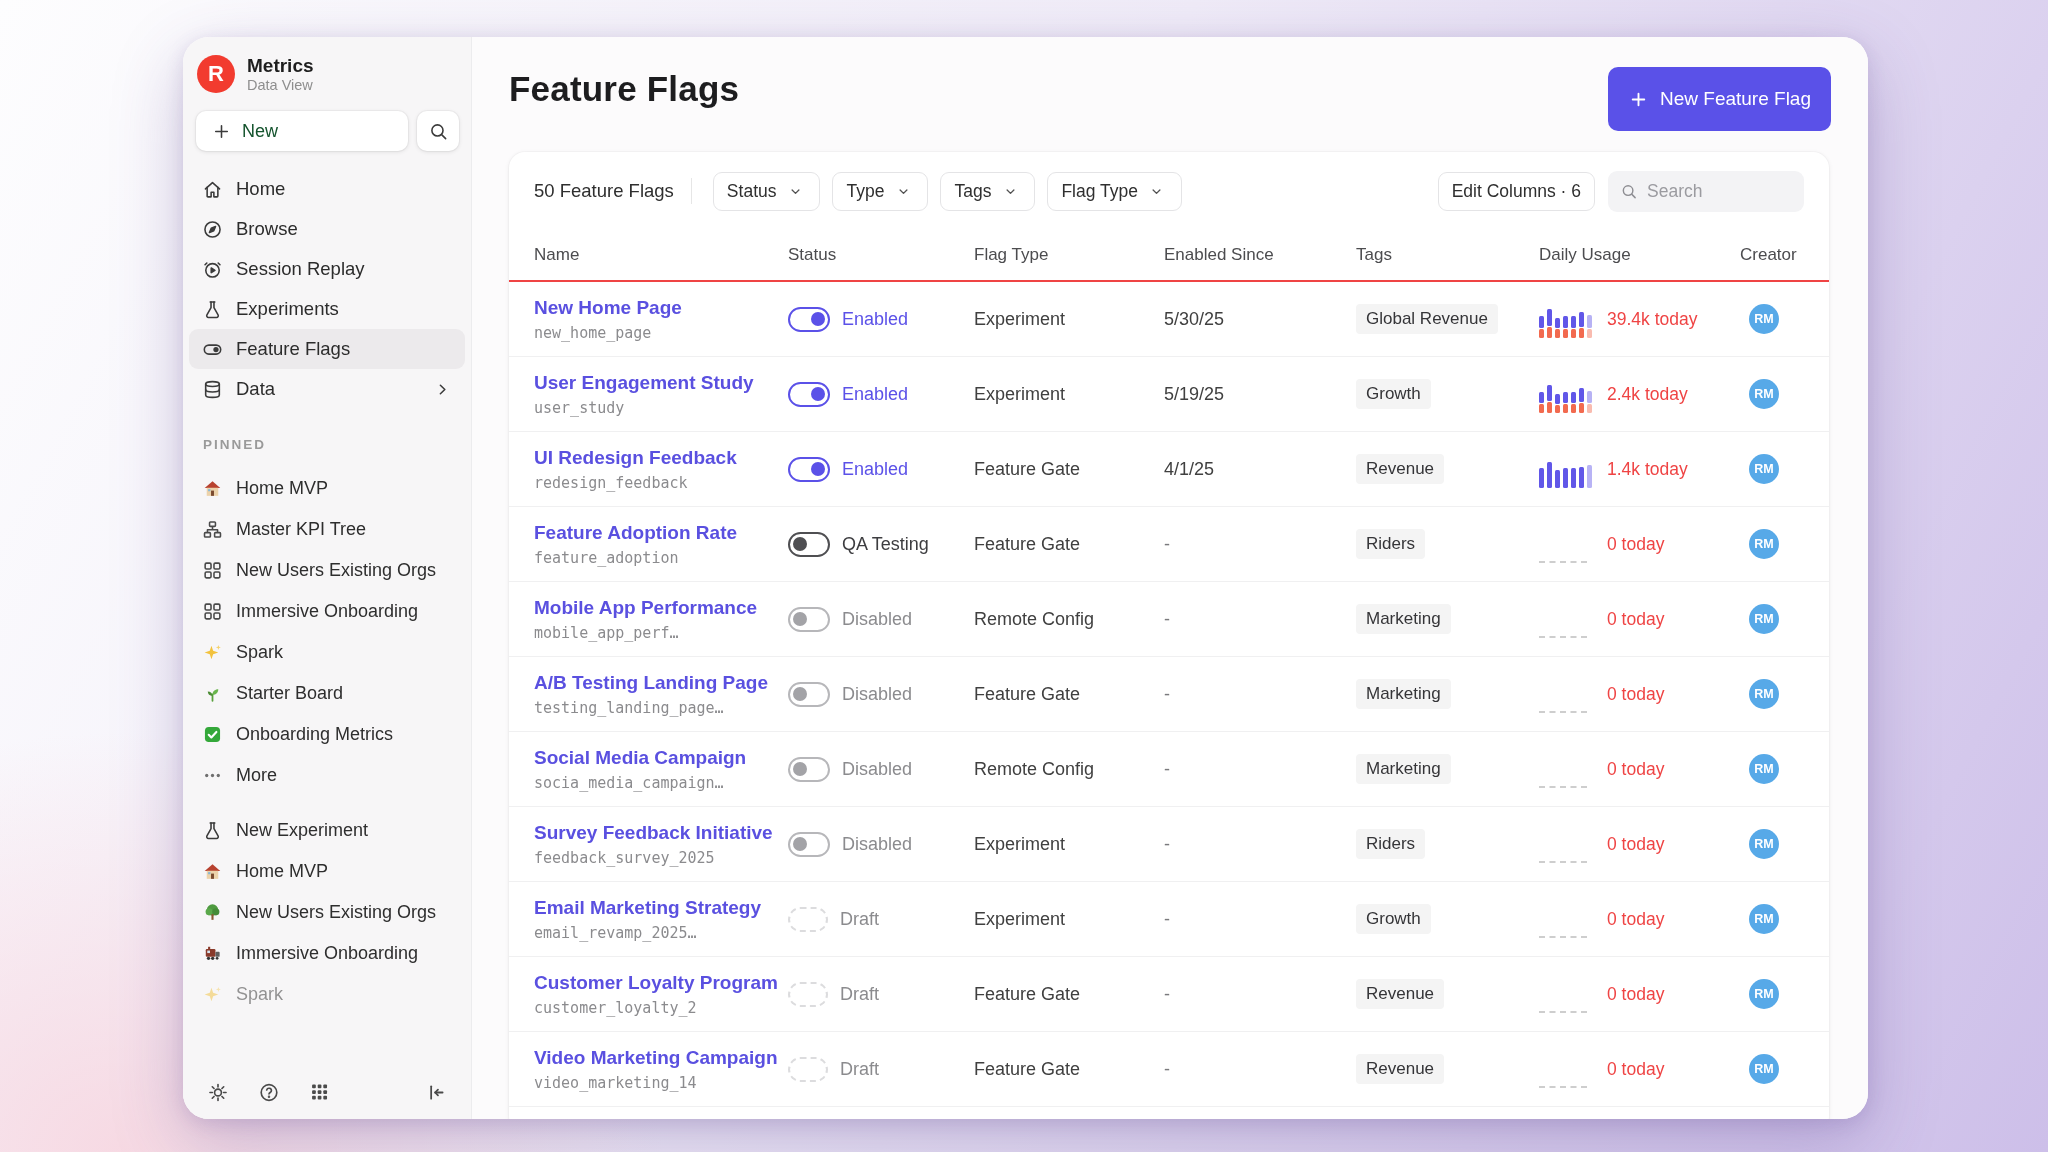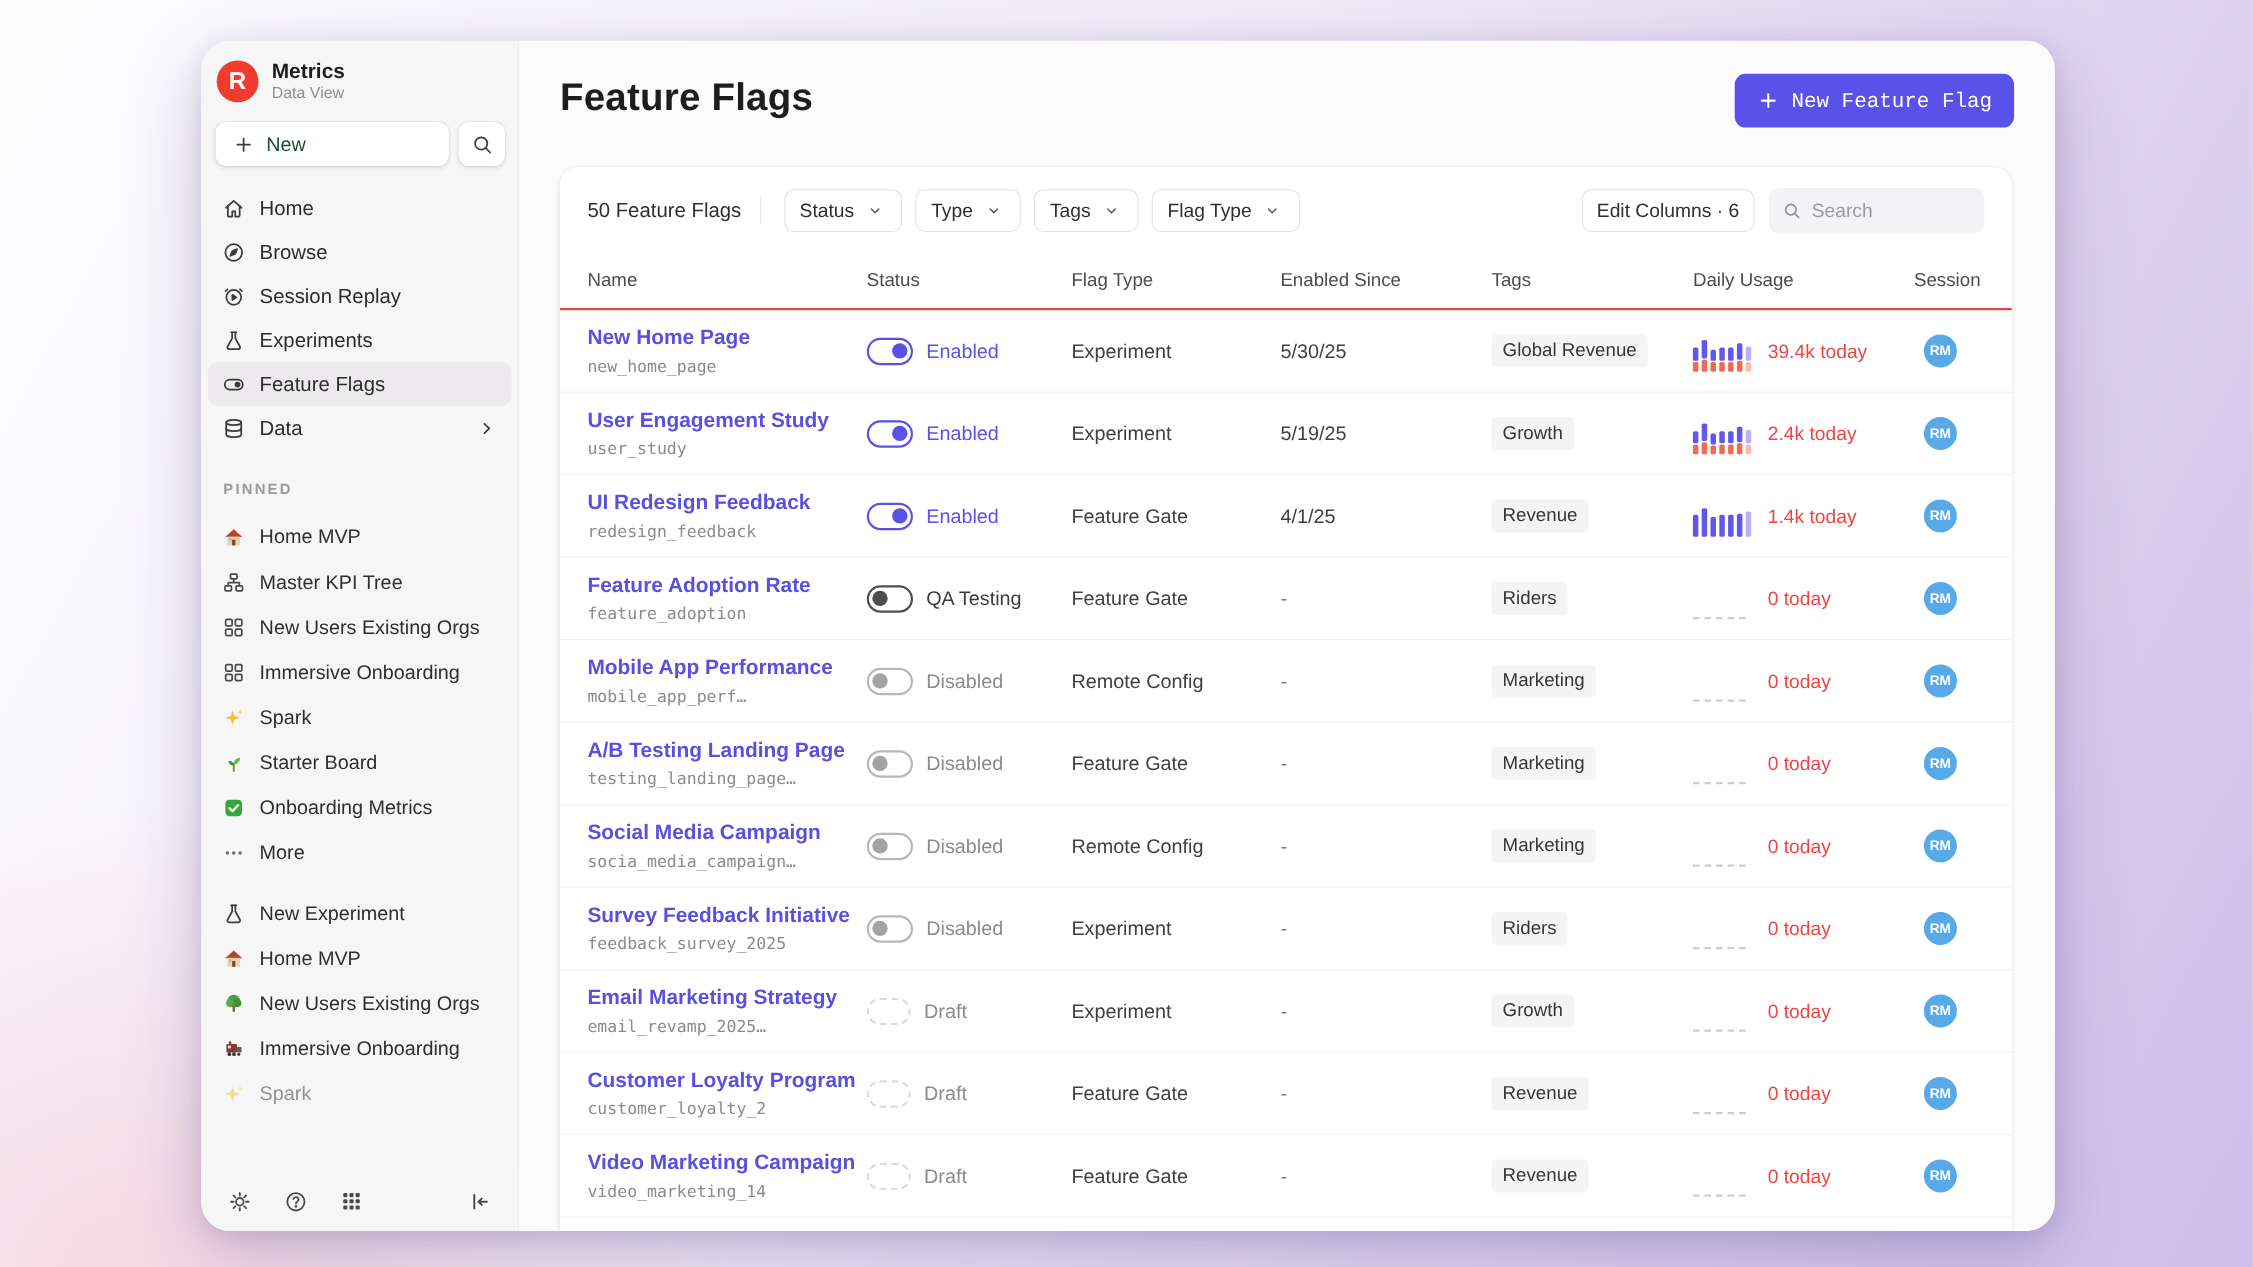--- a/index.html
+++ b/index.html
@@ -59,23 +59,23 @@
     background:linear-gradient(to bottom, rgba(247,246,247,0) 0%, #f7f6f7 32%);
     display:flex; align-items:center; padding:10px 22px 0 22px; gap:25px;
   }
   .foot-ic { width:26px; height:26px; display:flex; align-items:center; justify-content:center; cursor:pointer; }
   .foot-ic svg { width:23px; height:23px; }
   .foot-spacer { flex:1; }
   
   .main { position:relative; flex:1; height:100%; background:#fcfbfc; }
   .page-title { position:absolute; left:37px; top:32px; font-size:35px; font-weight:bold; color:#1d1d1f; letter-spacing:0.2px; }
   .btn-primary {
-    position:absolute; right:37px; top:30px; height:49px; border-radius:10px; border:none;
+    position:absolute; right:37px; top:30px; height:64px; border-radius:10px; border:none;
     display:flex; align-items:center; gap:10px; padding:0 20px; font-size:19px; color:#fff; cursor:pointer;
-    font-family:Liberation Mono, monospace;
+    font-family:Liberation Sans, sans-serif;
   }
   .card {
     position:absolute; left:37px; top:115px; width:1320px; height:980px;
     background:#fff; border-radius:16px; box-shadow:0 1px 5px rgba(0,0,0,0.07), 0 0 0 1px rgba(0,0,0,0.02);
     overflow:hidden;
   }
   .toolbar { display:flex; align-items:center; height:78px; padding:0 25px; gap:13px; }
   .tb-count { font-size:18.5px; color:#2f2f2f; font-weight:500; margin-right:4px; }
   .tb-div { width:1px; height:26px; background:#e6e6e6; margin-right:8px; }
   .dd-btn {
@@ -470,21 +470,21 @@
           <input type="text" placeholder="Search" style="">
         </div>
       </div>
       <div class="thead" id="table-head">
           <div class="th">Name</div>
           <div class="th">Status</div>
           <div class="th">Flag Type</div>
           <div class="th">Enabled Since</div>
           <div class="th">Tags</div>
           <div class="th">Daily Usage</div>
-          <div class="th">Session</div>
+          <div class="th">Creator</div>
         </div>
       <div id="table-body">
           <div class="trow">
             <div>
               <div class="flag-name">New Home Page</div>
               <div class="flag-key">new_home_page</div>
             </div>
             <div class="status-cell">
               <div class="toggle tg-enabled">
                 <div class="knob"></div>

